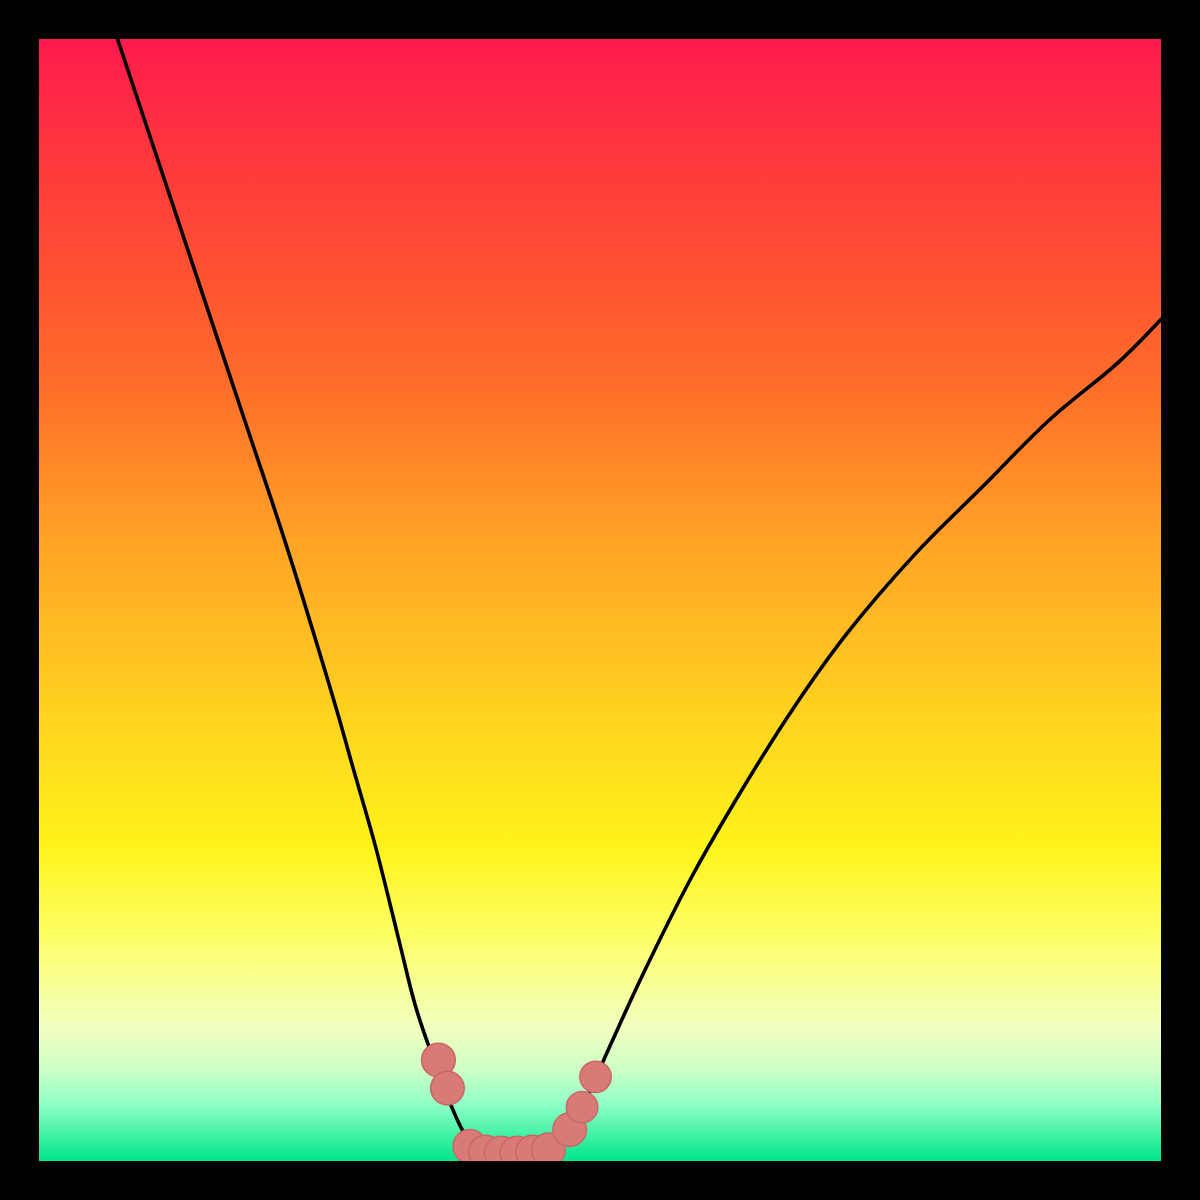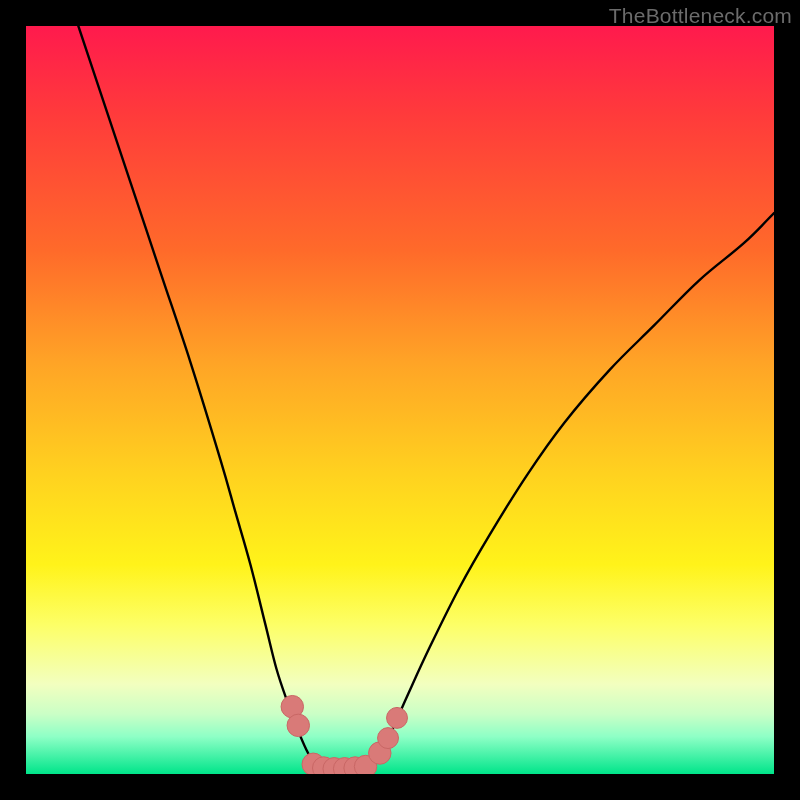--- a/index.html
+++ b/index.html
@@ -70,14 +70,13 @@
           <circle cx="308.17600000000004" cy="742.764" r="11.219999999999999" fill="#d97a78" stroke="#c96765" stroke-width="1"></circle>
           <circle cx="318.64799999999997" cy="742.764" r="11.219999999999999" fill="#d97a78" stroke="#c96765" stroke-width="1"></circle>
           <circle cx="329.12" cy="742.016" r="11.219999999999999" fill="#d97a78" stroke="#c96765" stroke-width="1"></circle>
           <circle cx="339.592" cy="740.52" r="11.219999999999999" fill="#d97a78" stroke="#c96765" stroke-width="1"></circle>
           <circle cx="353.804" cy="727.056" r="11.219999999999999" fill="#d97a78" stroke="#c96765" stroke-width="1"></circle>
           <circle cx="362.032" cy="712.096" r="10.472" fill="#d97a78" stroke="#c96765" stroke-width="1"></circle>
           <circle cx="371.008" cy="691.9" r="10.472" fill="#d97a78" stroke="#c96765" stroke-width="1"></circle>
         </g>
     </svg>
   </div>
-  <div class="watermark">TheBottleneck.com</div>
 </div>
 
 </body></html>

